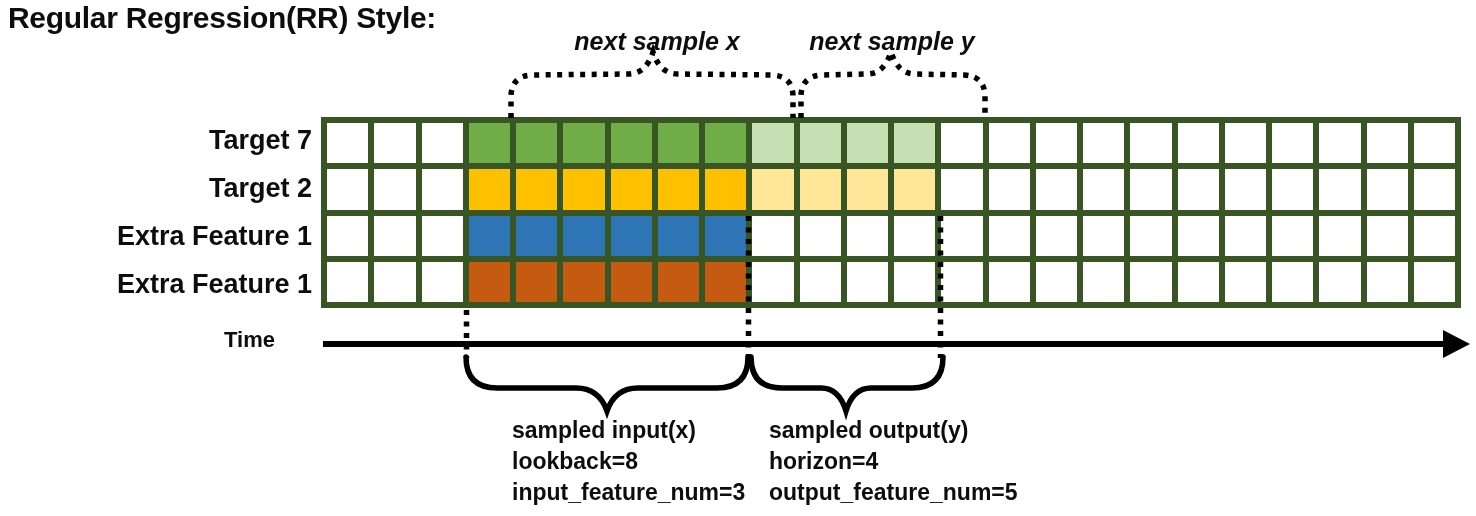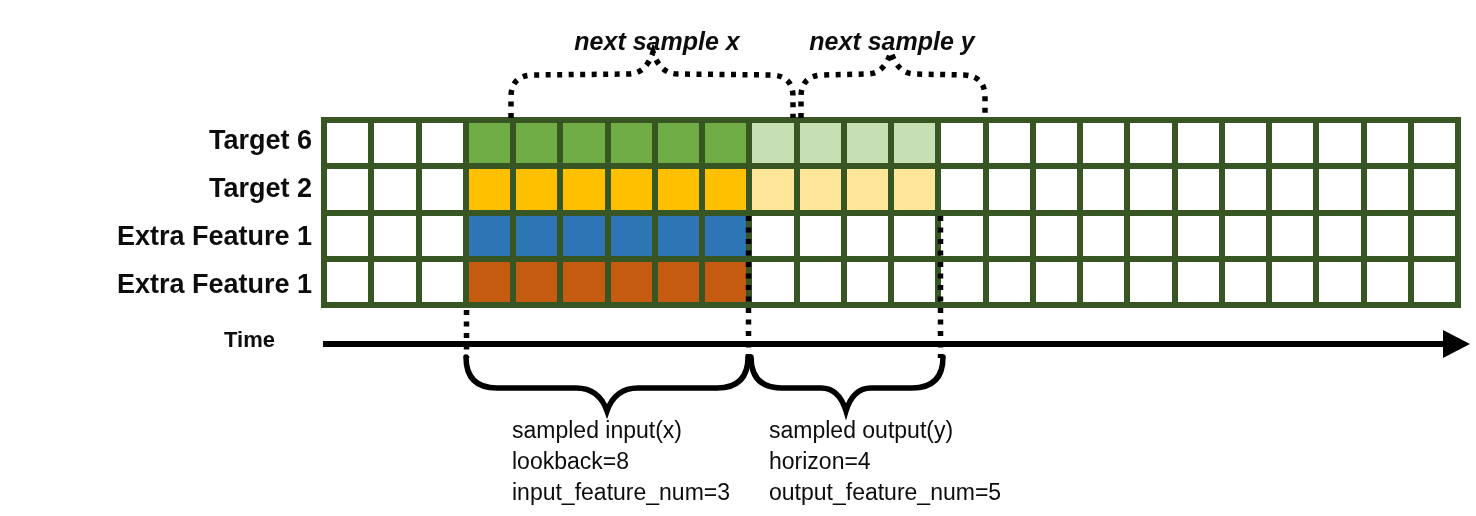--- a/index.html
+++ b/index.html
@@ -30,36 +30,37 @@
     gap:6px;
   }
   .cell { background:#ffffff; }
   .overlay { position:absolute; left:0; top:0; pointer-events:none; }
   .time-label {
     position:absolute; left:224px; top:327px;
     font-size:22px; font-weight:bold;
   }
   .note-block {
     position:absolute; top:415px; font-size:23px; line-height:31px;
-    font-weight:400; white-space:nowrap;
+    font-weight:700; white-space:nowrap;
   }
   .note-block.left  { left:512px; }
   .note-block.right { left:769px; }
 </style>
 </head>
 <body>
 
 <div class="canvas">
 
+  <div class="title">Regular Regression(RR) Style:</div>
 
   <div class="ns-label" style="left:657px">next sample x</div>
   <div class="ns-label" style="left:892px">next sample y</div>
 
   <div class="row-labels">
-      <div class="row-label">Target 6</div>
+      <div class="row-label">Target 7</div>
       <div class="row-label">Target 2</div>
       <div class="row-label">Extra Feature 1</div>
       <div class="row-label">Extra Feature 1</div>
     </div>
 
   <div class="grid">
       <div class="cell"></div>
       <div class="cell"></div>
       <div class="cell"></div>
       <div class="cell" style="background: rgb(112, 173, 71);"></div>

